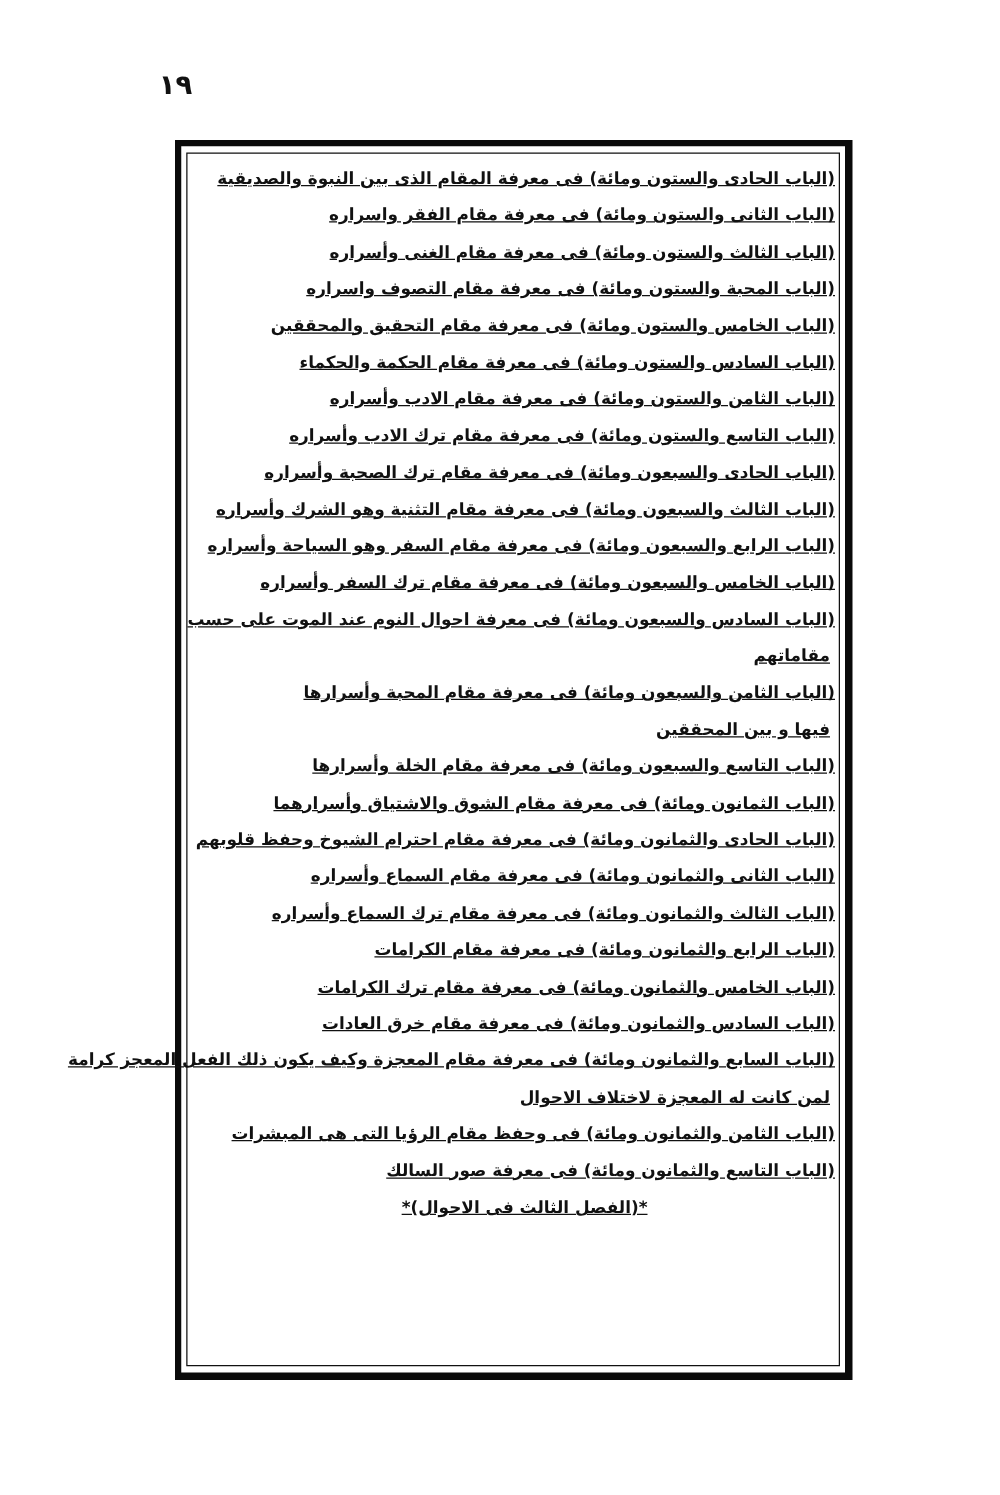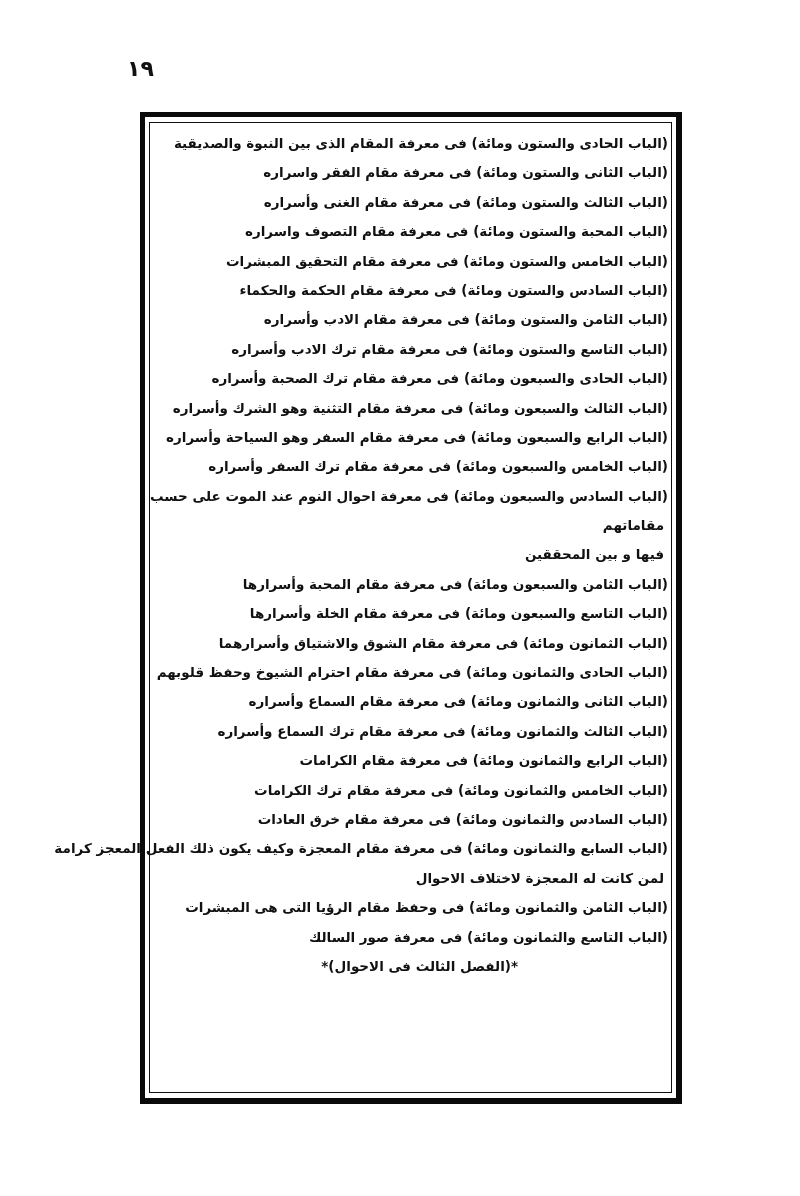--- a/index.html
+++ b/index.html
@@ -58,52 +58,53 @@
       padding-left: 2px;
     }
     .line {
       font-size: 13.5px;
       line-height: 29.4px;
       height: 29.4px;
       white-space: nowrap;
       overflow: visible;
       font-weight: bold;
       direction: rtl;
+      text-decoration: underline;
     }
     .line.cont {
       padding-right: 4px;
     }
     .line.final {
       padding-right: 150px;
     }
   </style>
 </head>
 <body>
 
 <div class="page-number">١٩</div>
 
 <div class="frame-outer">
   <div class="frame-inner">
     <div class="content">
       <div class="line">(الباب الحادى والستون ومائة) فى معرفة المقام الذى بين النبوة والصديقية</div>
       <div class="line">(الباب الثانى والستون ومائة) فى معرفة مقام الفقر واسراره</div>
       <div class="line">(الباب الثالث والستون ومائة) فى معرفة مقام الغنى وأسراره</div>
       <div class="line">(الباب المحبة والستون ومائة) فى معرفة مقام التصوف واسراره</div>
-      <div class="line">(الباب الخامس والستون ومائة) فى معرفة مقام التحقيق المبشرات</div>
+      <div class="line">(الباب الخامس والستون ومائة) فى معرفة مقام التحقيق والمحققين</div>
       <div class="line">(الباب السادس والستون ومائة) فى معرفة مقام الحكمة والحكماء</div>
       <div class="line">(الباب الثامن والستون ومائة) فى معرفة مقام الادب وأسراره</div>
       <div class="line">(الباب التاسع والستون ومائة) فى معرفة مقام ترك الادب وأسراره</div>
       <div class="line">(الباب الحادى والسبعون ومائة) فى معرفة مقام ترك الصحبة وأسراره</div>
       <div class="line">(الباب الثالث والسبعون ومائة) فى معرفة مقام التثنية وهو الشرك وأسراره</div>
       <div class="line">(الباب الرابع والسبعون ومائة) فى معرفة مقام السفر وهو السياحة وأسراره</div>
       <div class="line">(الباب الخامس والسبعون ومائة) فى معرفة مقام ترك السفر وأسراره</div>
       <div class="line">(الباب السادس والسبعون ومائة) فى معرفة احوال النوم عند الموت على حسب</div>
       <div class="line cont">مقاماتهم</div>
+      <div class="line">(الباب الثامن والسبعون ومائة) فى معرفة مقام المحبة وأسرارها</div>
       <div class="line cont">فيها و بين المحققين</div>
-      <div class="line">(الباب الثامن والسبعون ومائة) فى معرفة مقام المحبة وأسرارها</div>
       <div class="line">(الباب التاسع والسبعون ومائة) فى معرفة مقام الخلة وأسرارها</div>
       <div class="line">(الباب الثمانون ومائة) فى معرفة مقام الشوق والاشتياق وأسرارهما</div>
       <div class="line">(الباب الحادى والثمانون ومائة) فى معرفة مقام احترام الشيوخ وحفظ قلوبهم</div>
       <div class="line">(الباب الثانى والثمانون ومائة) فى معرفة مقام السماع وأسراره</div>
       <div class="line">(الباب الثالث والثمانون ومائة) فى معرفة مقام ترك السماع وأسراره</div>
       <div class="line">(الباب الرابع والثمانون ومائة) فى معرفة مقام الكرامات</div>
       <div class="line">(الباب الخامس والثمانون ومائة) فى معرفة مقام ترك الكرامات</div>
       <div class="line">(الباب السادس والثمانون ومائة) فى معرفة مقام خرق العادات</div>
       <div class="line">(الباب السابع والثمانون ومائة) فى معرفة مقام المعجزة وكيف يكون ذلك الفعل المعجز كرامة</div>
       <div class="line cont">لمن كانت له المعجزة لاختلاف الاحوال</div>

